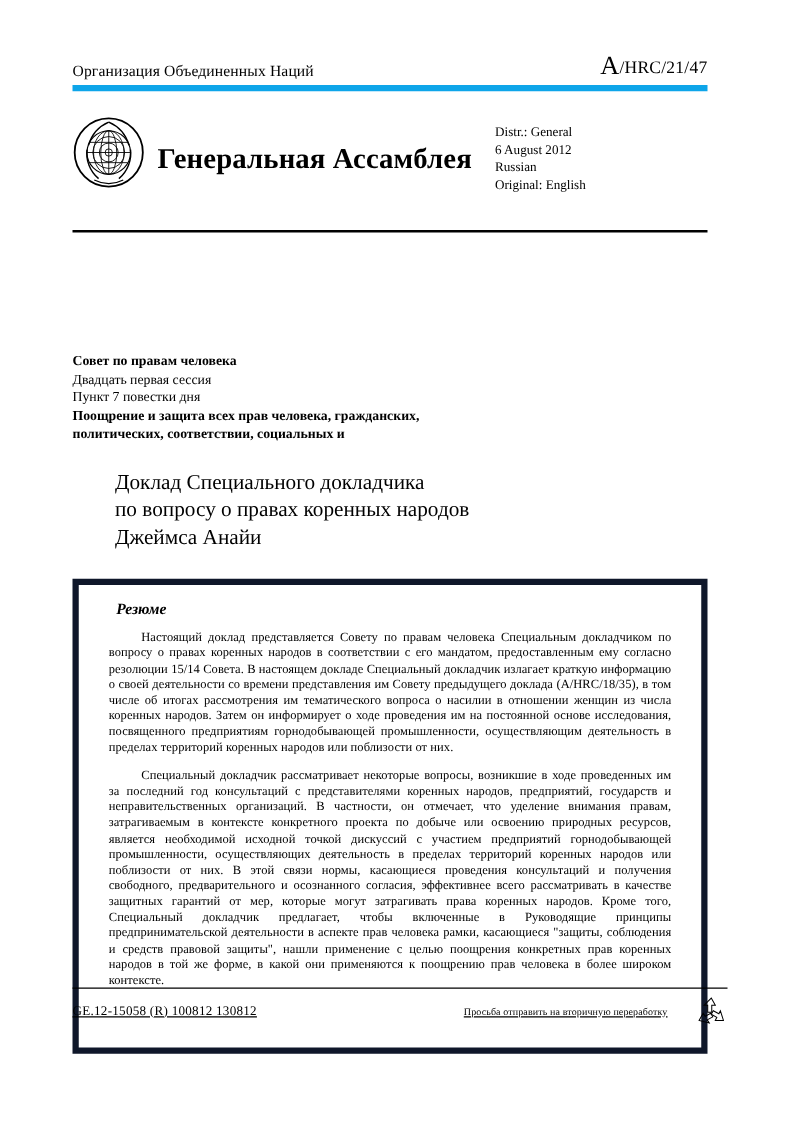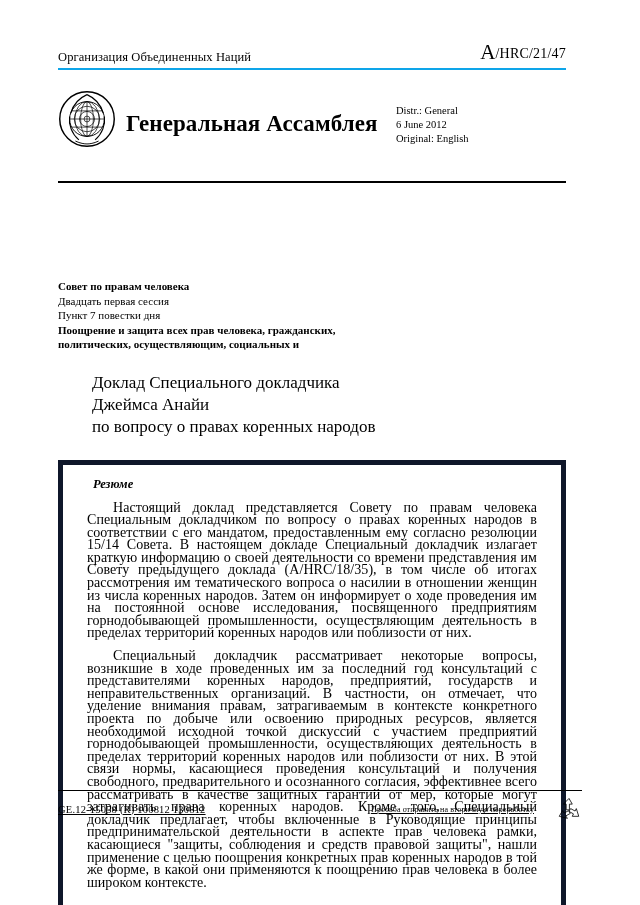--- a/index.html
+++ b/index.html
@@ -24,21 +24,21 @@
     left: 58px;
     top: 40px;
     width: 508px;
   }
 
   
   .masthead-top {
     display: flex;
     align-items: flex-end;
     justify-content: space-between;
-    border-bottom: 2px solid #0ea5e9;
+    border-bottom: 5px solid #0ea5e9;
     padding-bottom: 3px;
   }
   .org-name {
     font-size: 12.5px;
     letter-spacing: .1px;
   }
   .doc-symbol {
     font-size: 14px;
     letter-spacing: .2px;
   }
@@ -107,21 +107,21 @@
     box-sizing: border-box;
   }
   .summary-label {
     font-style: italic;
     font-weight: bold;
     font-size: 12.5px;
     margin-left: 6px;
     margin-bottom: 10px;
   }
   .summary-p {
-    font-size: 14px;
+    font-size: 10px;
     line-height: 12.6px;
     text-align: justify;
     text-indent: 26px;
     margin: 0 0 10px 0;
     letter-spacing: .05px;
   }
 
   
   .footer {
     position: absolute;
@@ -195,37 +195,38 @@
           <g stroke="#000" stroke-width="1.6" fill="none">
             <path d="M30 88 C38 92, 46 93, 50 93 C54 93, 62 92, 70 88"></path>
           </g>
         </svg>
       </div>
 
       <div class="ga-title">Генеральная Ассамблея</div>
 
       <div class="distr">
         <div>Distr.: General</div>
-        <div>6 June 2012</div>
+        <div>6 August 2012</div>
+        <div>Russian</div>
         <div>Original: English</div>
       </div>
     </div>
 
     <div class="council">
       <div class="line b">Совет по правам человека</div>
       <div class="line">Двадцать первая сессия</div>
       <div class="line">Пункт 7 повестки дня</div>
       <div class="line b">Поощрение и защита всех прав человека, гражданских,</div>
-      <div class="line b">политических, осуществляющим, социальных и</div>
+      <div class="line b">политических, соответствии, социальных и</div>
     </div>
 
     <div class="report-title">
       <div>Доклад Специального докладчика</div>
+      <div>по вопросу о правах коренных народов</div>
       <div>Джеймса Анайи</div>
-      <div>по вопросу о правах коренных народов</div>
     </div>
 
     <div class="summary-box">
       <div class="summary-label">Резюме</div>
       <p class="summary-p">Настоящий доклад представляется Совету по правам человека Специальным докладчиком по вопросу о правах коренных народов в соответствии с его мандатом, предоставленным ему согласно резолюции 15/14 Совета. В настоящем докладе Специальный докладчик излагает краткую информацию о своей деятельности со времени представления им Совету предыдущего доклада (A/HRC/18/35), в том числе об итогах рассмотрения им тематического вопроса о насилии в отношении женщин из числа коренных народов. Затем он информирует о ходе проведения им на постоянной основе исследования, посвященного предприятиям горнодобывающей промышленности, осуществляющим деятельность в пределах территорий коренных народов или поблизости от них.</p>
       <p class="summary-p">Специальный докладчик рассматривает некоторые вопросы, возникшие в ходе проведенных им за последний год консультаций с представителями коренных народов, предприятий, государств и неправительственных организаций. В частности, он отмечает, что уделение внимания правам, затрагиваемым в контексте конкретного проекта по добыче или освоению природных ресурсов, является необходимой исходной точкой дискуссий с участием предприятий горнодобывающей промышленности, осуществляющих деятельность в пределах территорий коренных народов или поблизости от них. В этой связи нормы, касающиеся проведения консультаций и получения свободного, предварительного и осознанного согласия, эффективнее всего рассматривать в качестве защитных гарантий от мер, которые могут затрагивать права коренных народов. Кроме того, Специальный докладчик предлагает, чтобы включенные в Руководящие принципы предпринимательской деятельности в аспекте прав человека рамки, касающиеся "защиты, соблюдения и средств правовой защиты", нашли применение с целью поощрения конкретных прав коренных народов в той же форме, в какой они применяются к поощрению прав человека в более широком контексте.</p>
     </div>
 
   </div>
 

